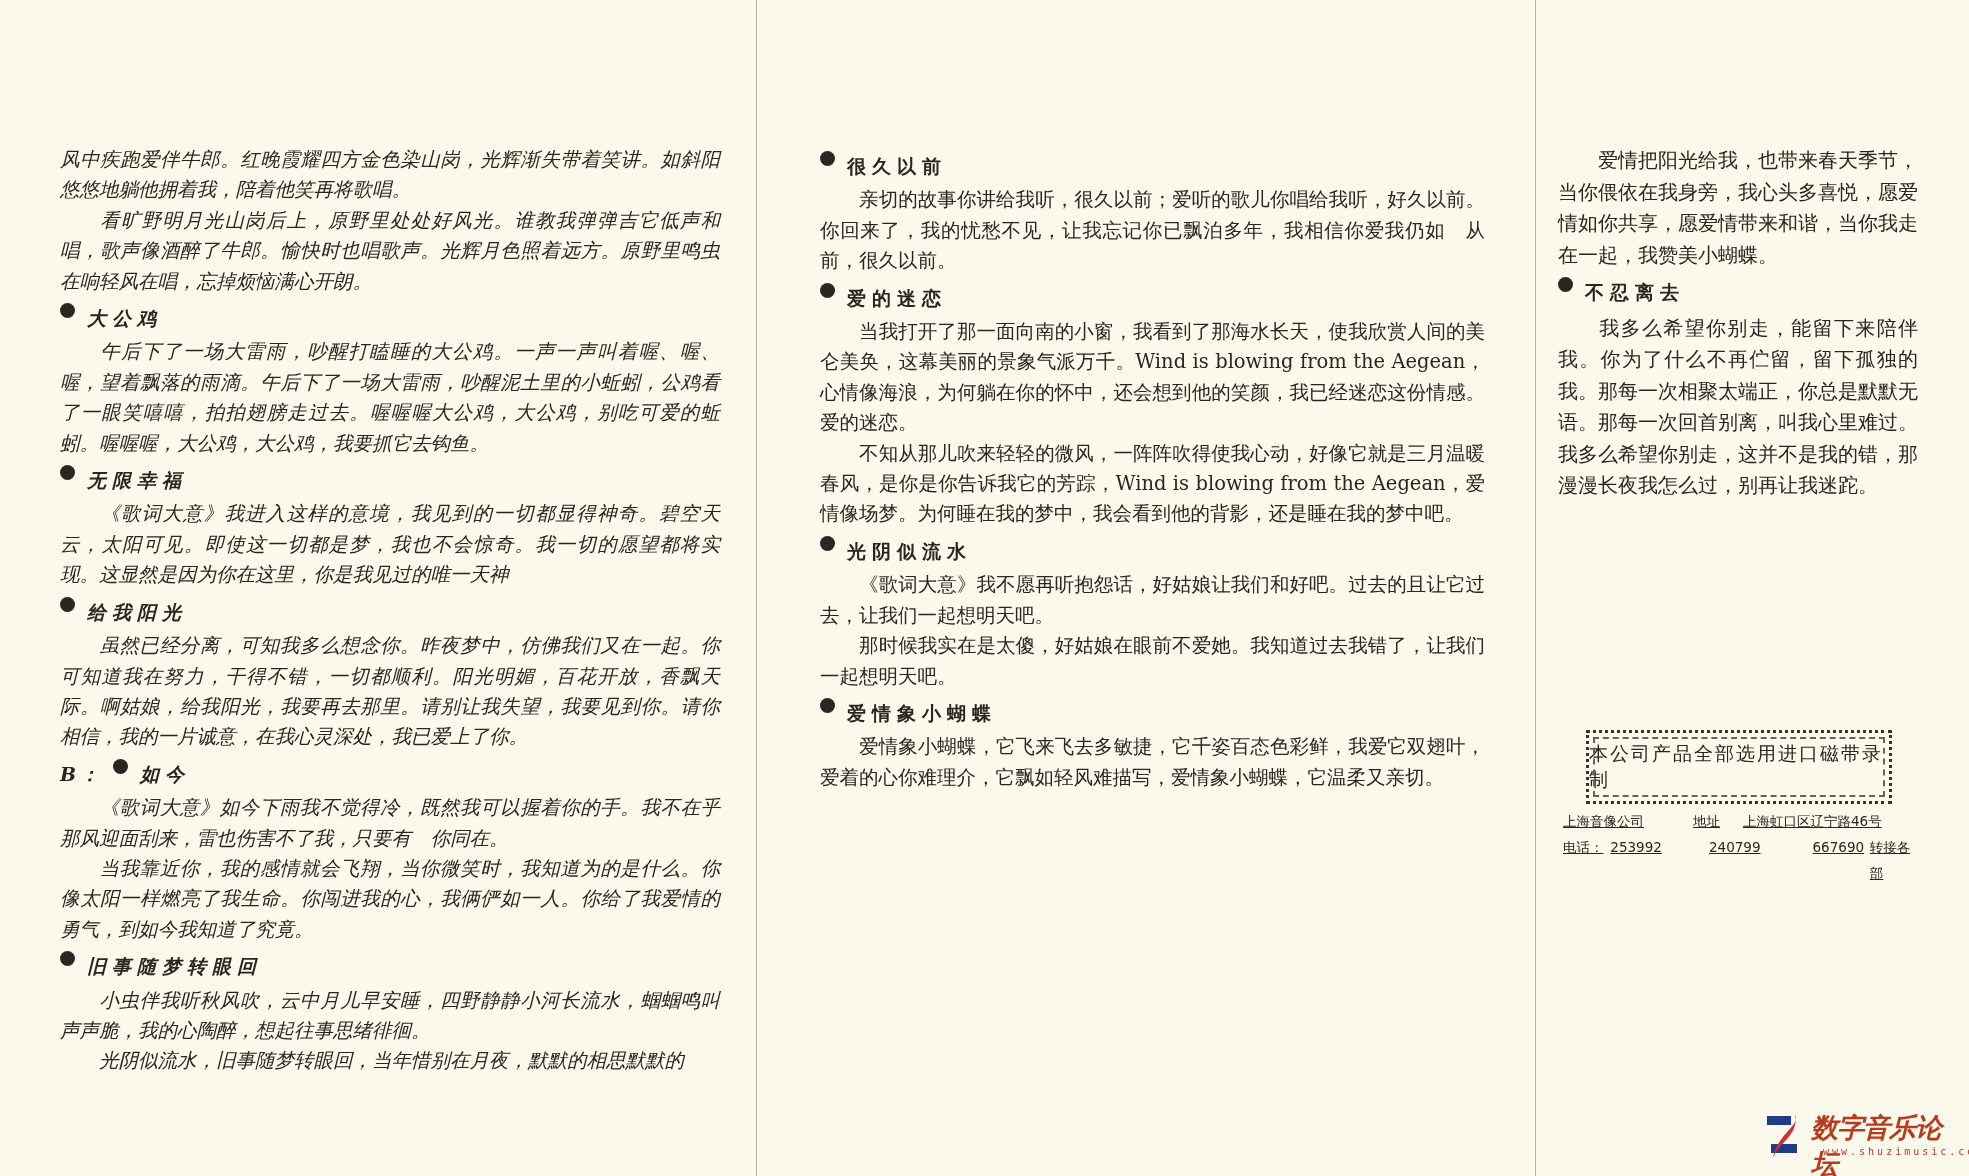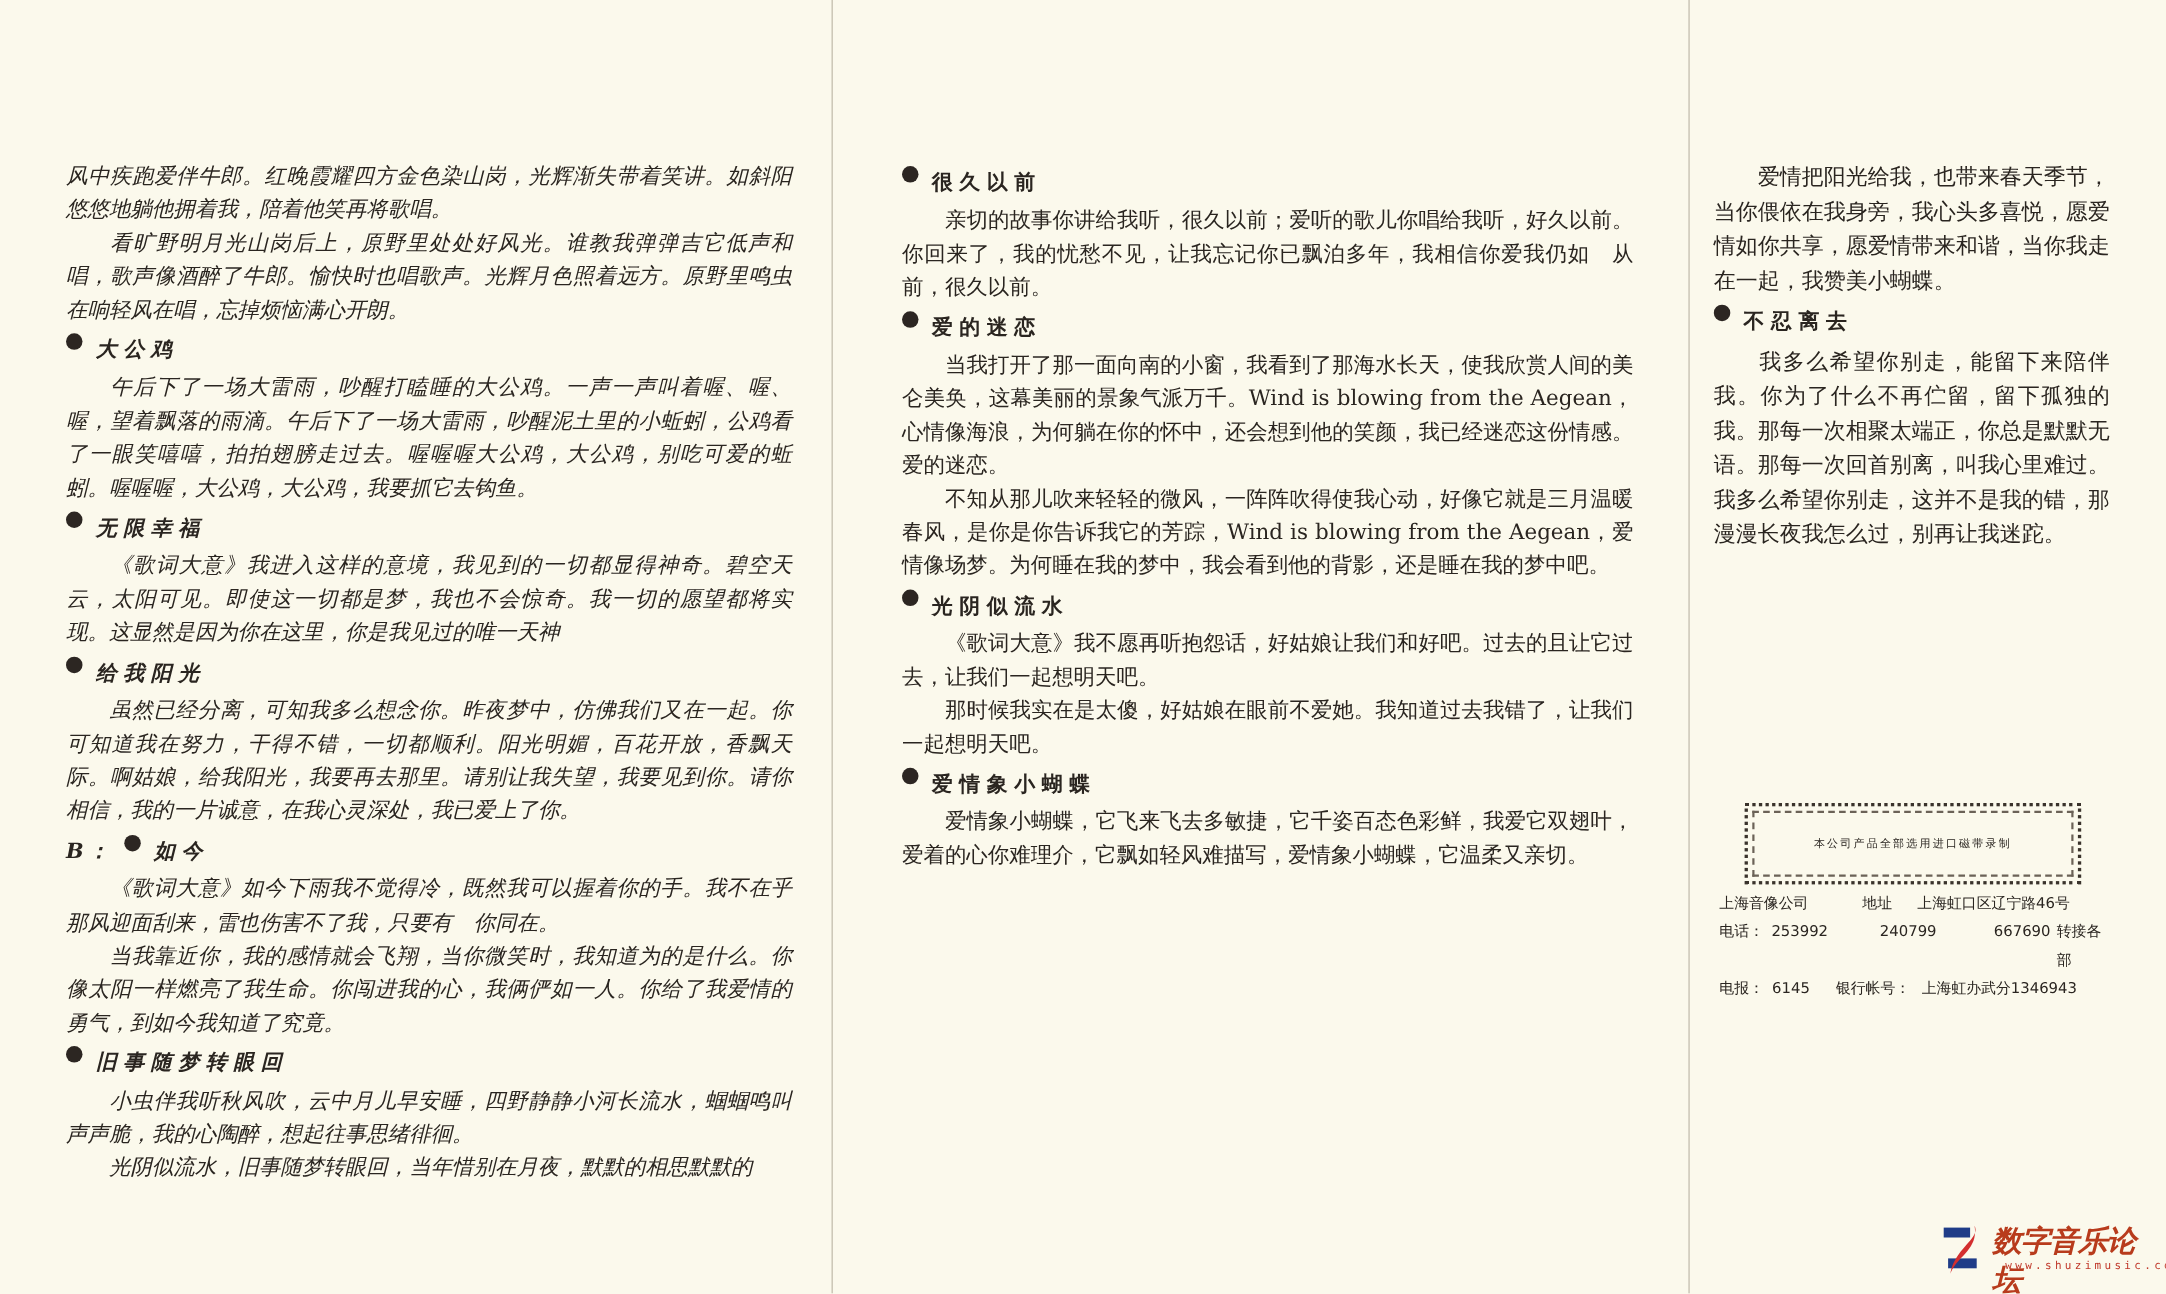--- a/index.html
+++ b/index.html
@@ -33,25 +33,25 @@
   }
   .dot {
     display:inline-block; width:15px; height:15px; border-radius:50%;
     background:#2c2622; margin-right:12px; flex:none;
   }
   .prefix { margin-right:10px; letter-spacing:4px; font-family:"DejaVu Serif",serif; }
   .stamp {
     position:absolute; left:1586px; top:730px; width:300px; height:68px;
     border:3px dotted #3a332c; outline:2px dashed #6b6257; outline-offset:-9px;
     display:flex; align-items:center; justify-content:center;
-    font-family:"DejaVu Sans",sans-serif; font-size:10px; letter-spacing:2px;
+    font-family:"DejaVu Sans",sans-serif; font-size:19px; letter-spacing:2px;
   }
   .company {
     position:absolute; left:1563px; top:808px; width:360px;
-    font-family:"DejaVu Sans",sans-serif; font-size:13.5px; line-height:26px;
+    font-family:"DejaVu Sans",sans-serif; font-size:13.5px; line-height:26px;text-decoration:underline;
   }
   .company .row { display:flex; }
   .company .c1 { width:130px; }
   .company .c3 { flex:1; }
   .logo {
     position:absolute; left:1765px; top:1110px; width:200px; height:60px;
   }
   .logo .mark { position:absolute; left:0; top:2px; width:40px; height:48px; }
   .logo .name {
     position:absolute; left:46px; top:0px; font-family:"DejaVu Sans",sans-serif;
@@ -144,26 +144,20 @@
     <span style="width:50px">地址</span>
     <span class="c3">上海虹口区辽宁路46号</span>
   </div>
   <div class="row">
     <span style="width:48px">电话：</span>
     <span style="width:100px">253992</span>
     <span style="width:105px">240799</span>
     <span style="width:58px">667690</span>
     <span>转接各部</span>
   </div>
-  <div class="row">
-    <span style="width:48px">电报：</span>
-    <span style="width:58px">6145</span>
-    <span style="width:78px">银行帐号：</span>
-    <span>上海虹办武分1346943</span>
-  </div>
 </div>
 
 <div class="logo">
   <svg class="mark" viewBox="0 0 40 48">
     <rect x="2" y="4" width="24" height="9" fill="#1f3c88"></rect>
     <rect x="6" y="32" width="26" height="9" fill="#1f3c88"></rect>
     <path d="M30 2 C36 14 12 22 8 46 C14 30 34 24 30 2 Z" fill="#d32f2f"></path>
   </svg>
   <span class="name">数字音乐论坛</span>
   <span class="url">www.shuzimusic.com</span>

